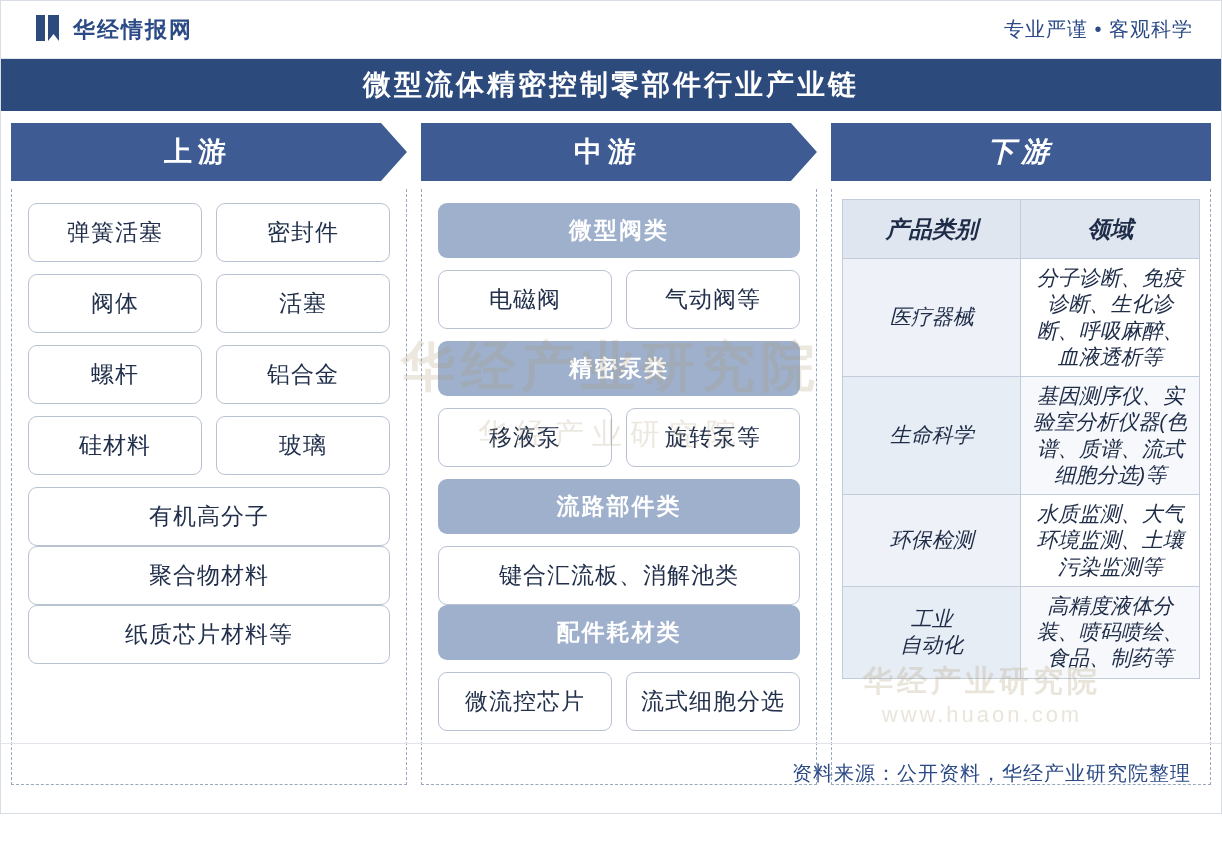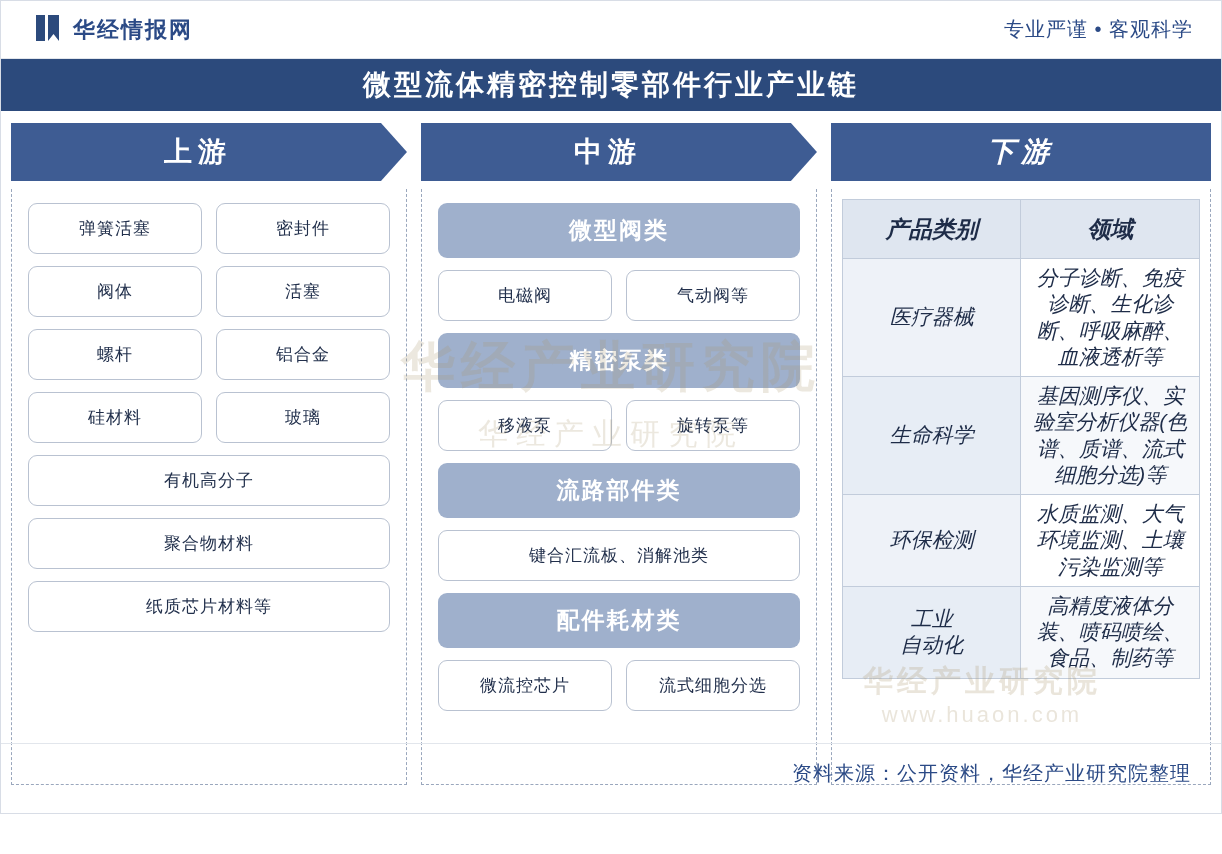--- a/index.html
+++ b/index.html
@@ -123,32 +123,32 @@
     display: flex;
     gap: 14px;
     margin-bottom: 12px;
   }
   .cell {
     flex: 1;
     border: 1px solid #b9c2d1;
     border-radius: 9px;
     background: #fff;
     text-align: center;
-    font-size: 17px;
+    font-size: 23px;
     color: #22304c;
     padding: 13px 4px;
     box-sizing: border-box;
     letter-spacing: 1px;
   }
   .cell.wide {
     width: 100%;
     flex: none;
   }
   .row1 {
-    margin-bottom: 12px;
+    margin-bottom: 0;
     border-radius: 11px;
   }
 
   
   .group-head {
     background: #9fb0cc;
     border-radius: 9px;
     color: #ffffff;
     font-size: 23px;
     text-align: center;

